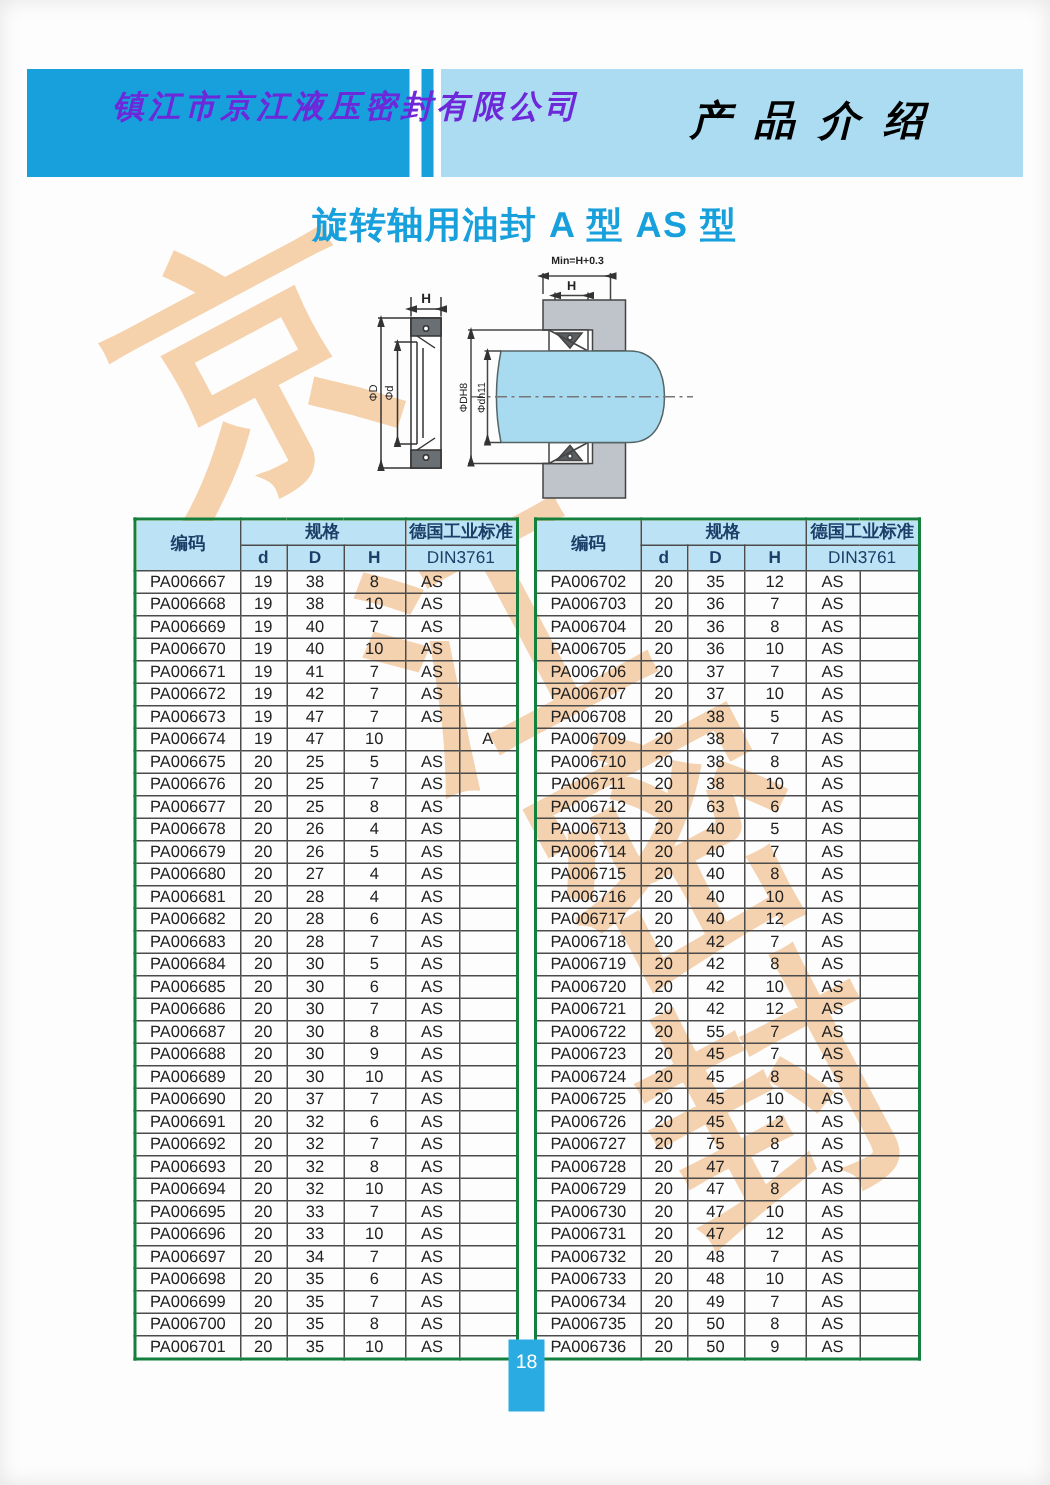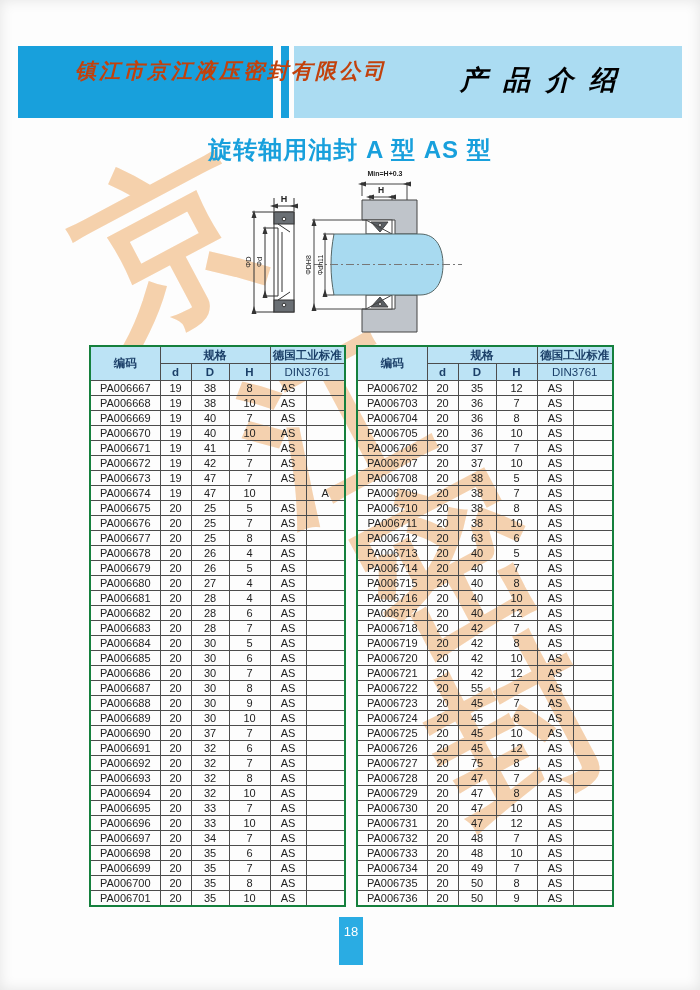--- a/index.html
+++ b/index.html
@@ -12,21 +12,21 @@
   .abs{position:absolute;}
   
   .wm{position:absolute;z-index:0;font-weight:bold;
       font-family:"DejaVu Sans", sans-serif;
       transform:rotate(-28deg);line-height:1;user-select:none;}
   
   .hdr-dark{left:18px;top:46px;width:255px;height:72px;z-index:1;}
   .hdr-stripe{left:281px;top:46px;width:8px;height:72px;z-index:1;}
   .hdr-light{left:294px;top:46px;width:388px;height:72px;z-index:1;}
   .company{left:75px;top:57px;z-index:3;font-size:21px;font-weight:bold;
-           letter-spacing:3px;color:#c2410c;white-space:nowrap;
+           letter-spacing:3px;color:#6d28d9;white-space:nowrap;
            font-family:"DejaVu Serif", serif;font-style:italic;}
   .section{left:460px;top:62px;z-index:3;font-size:27px;font-weight:bold;
            font-style:italic;letter-spacing:16px;white-space:nowrap;}
   .title{left:0;width:700px;top:134px;z-index:2;text-align:center;
          font-size:24px;font-weight:bold;letter-spacing:1px;}
   
   .diagram{left:222px;top:162px;z-index:2;}
   
   table.spec{border-collapse:collapse;table-layout:fixed;z-index:2;
              position:absolute;top:345px;background:transparent;
@@ -743,15 +743,15 @@
         <td>PA006736</td>
         <td>20</td>
         <td>50</td>
         <td>9</td>
         <td>AS</td>
         <td></td>
       </tr>
     </tbody>
 </table>
 
-<div class="abs pagenum" style="background:#2aace3;margin-top:24px;">
+<div class="abs pagenum" style="background:#2aace3;">
   <span>18</span>
 </div>
 
 </body></html>

